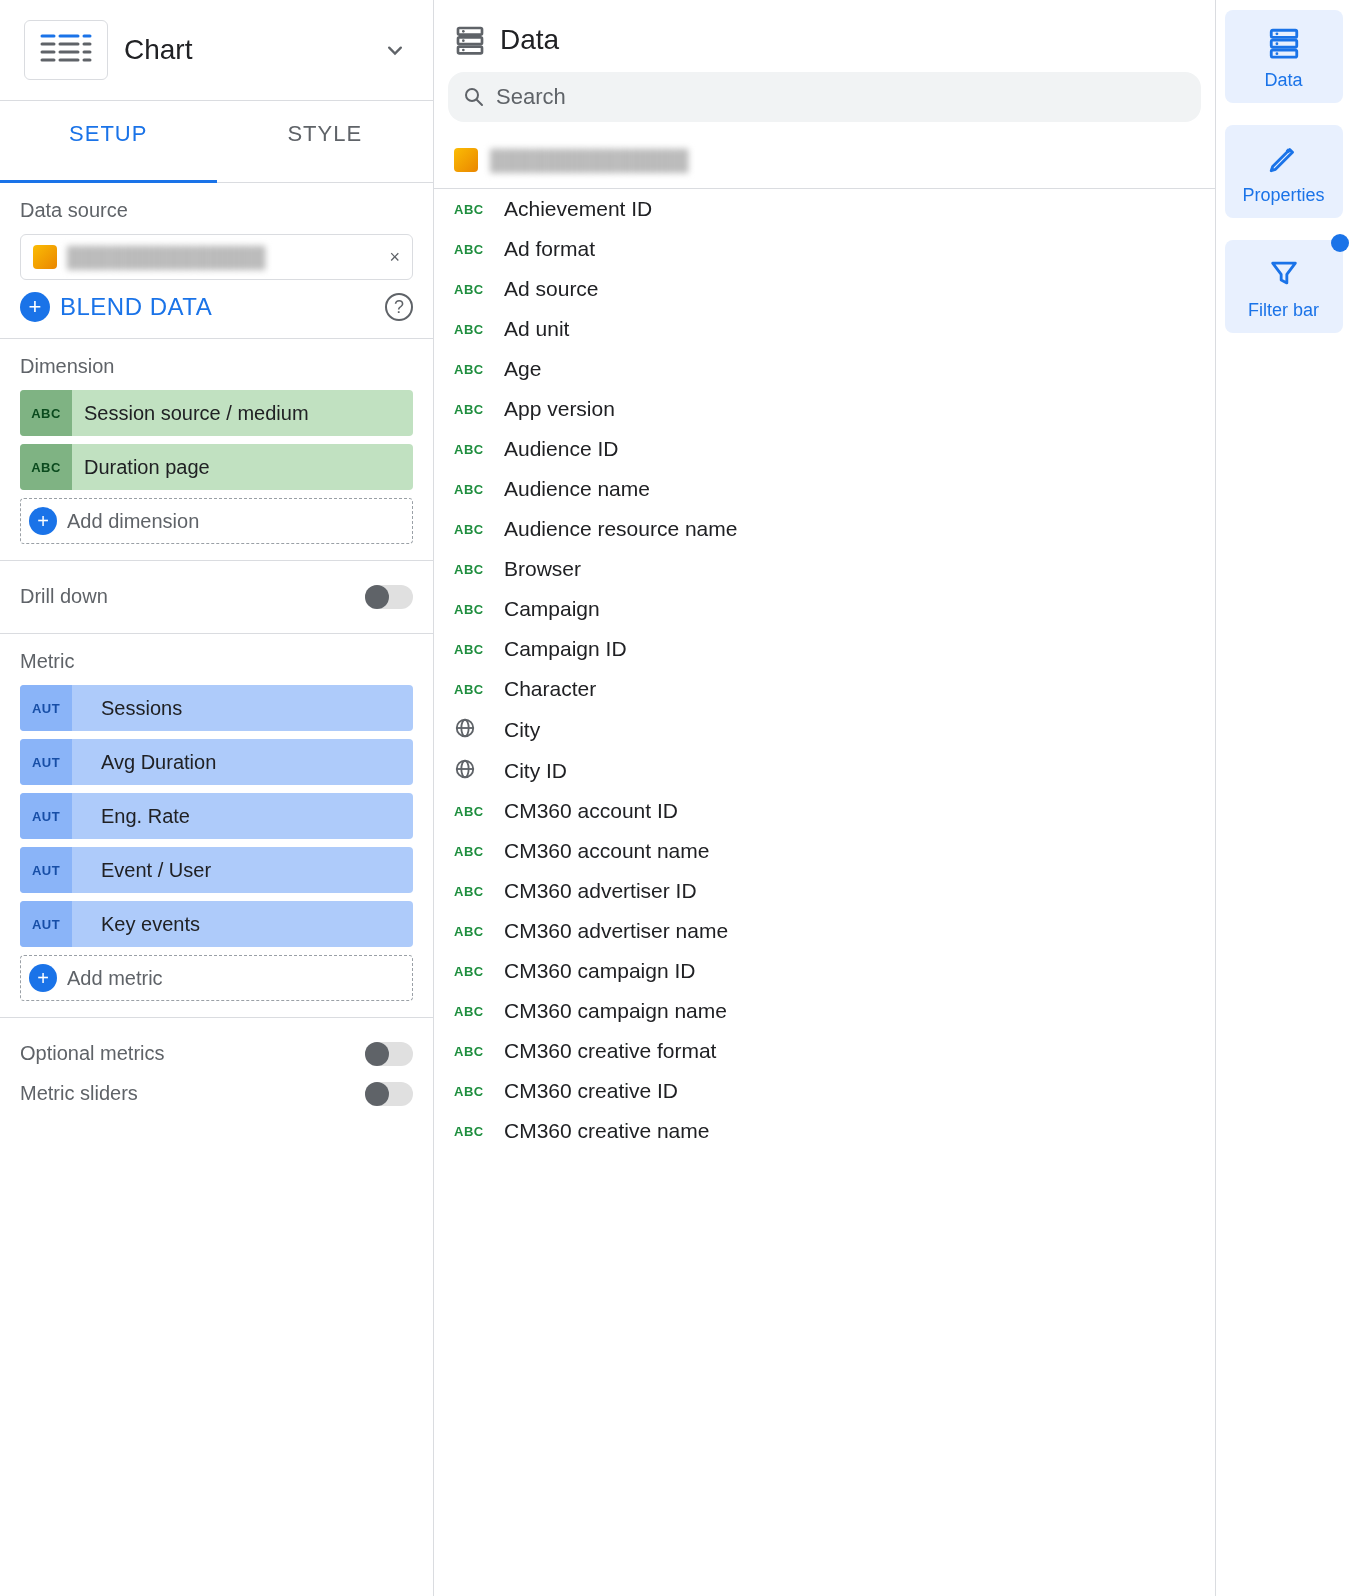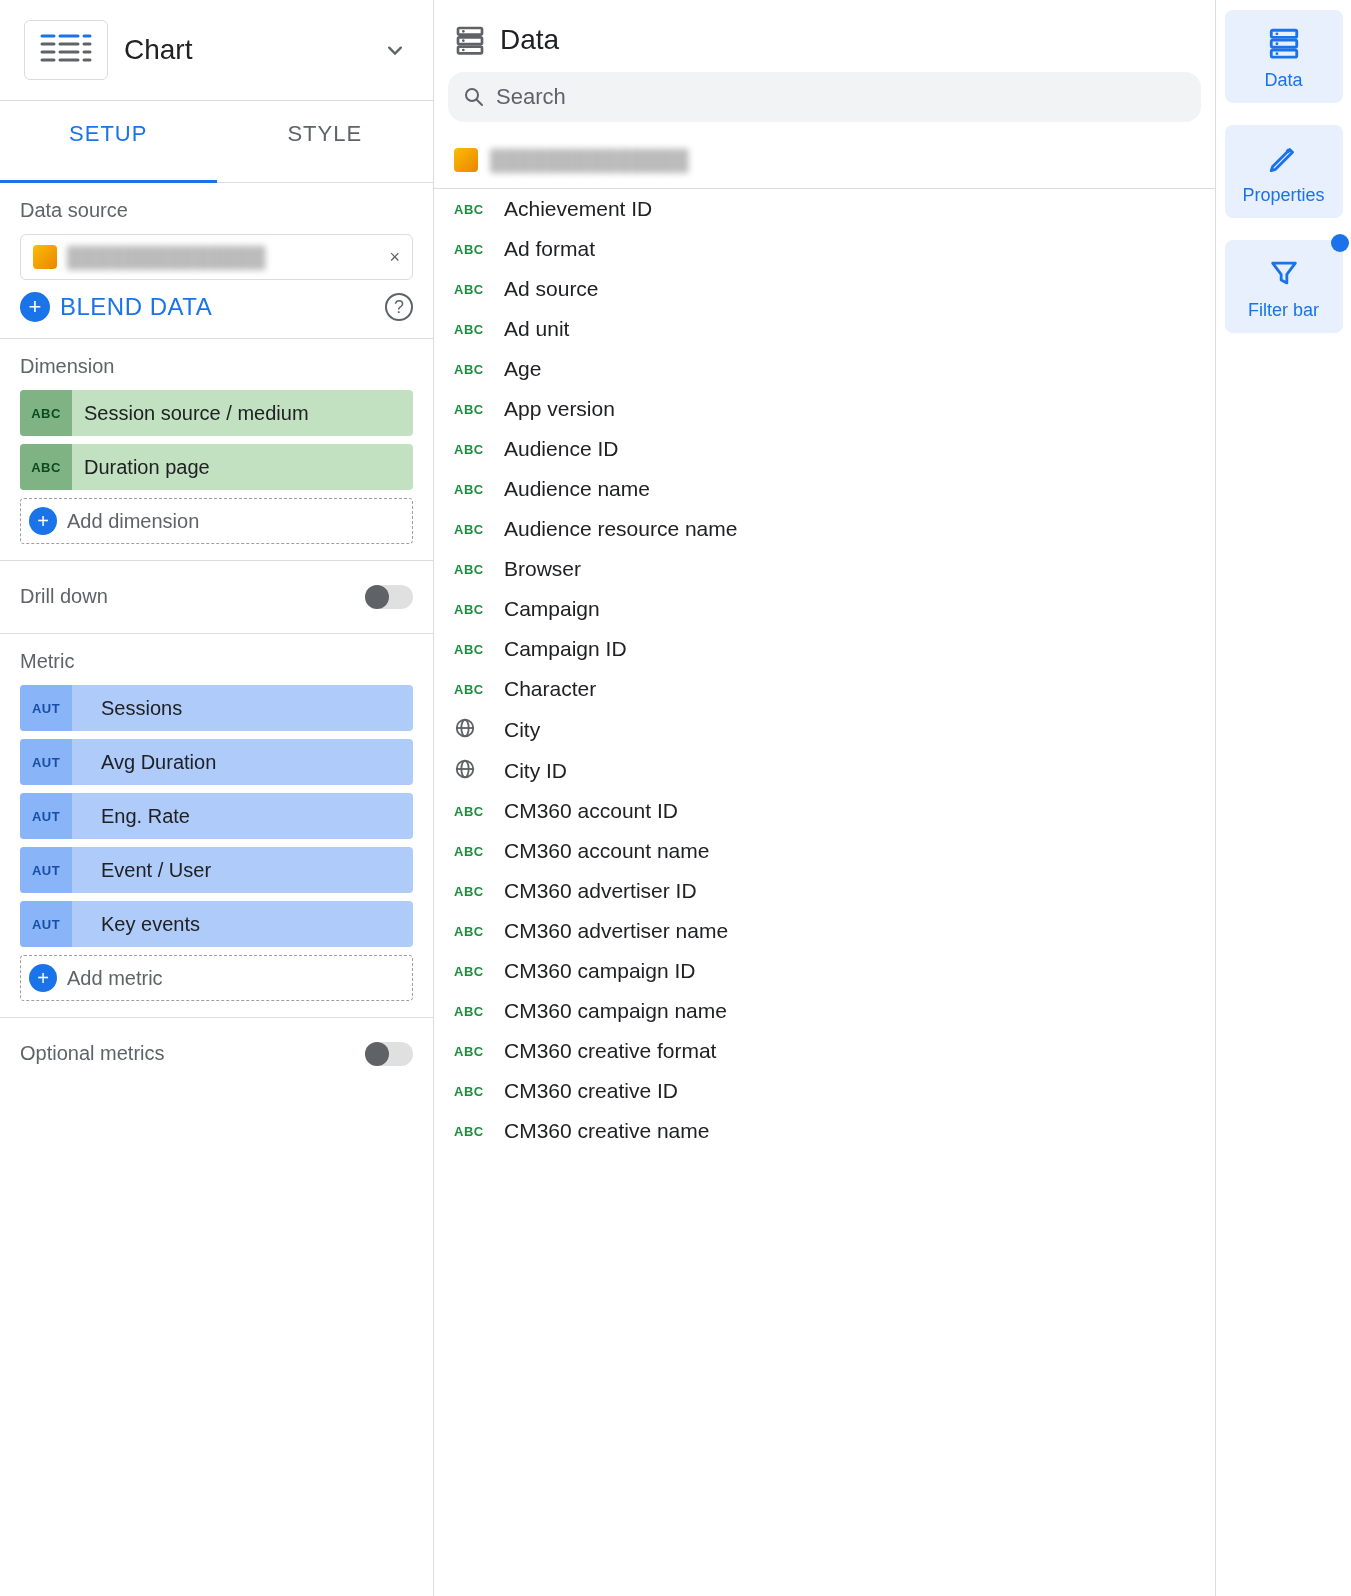--- a/index.html
+++ b/index.html
@@ -242,20 +242,24 @@
           <div class="plus-circle">+</div>
           <span>Add metric</span>
         </div>
       </div>
 
       <div class="section" style="border-bottom:none;">
         <div class="toggle-row">
           <div class="toggle-label">Optional metrics</div>
           <div class="switch"></div>
         </div>
+        <div class="toggle-row">
+          <div class="toggle-label">Metric sliders</div>
+          <div class="switch"></div>
+        </div>
       </div>
 
     </div>
   </div>
 
   <div class="middle">
     <div class="data-header">
       <svg class="db-icon" viewBox="0 0 24 24">
         <rect x="3" y="3" width="18" height="5" rx="1" fill="none" stroke="currentColor" stroke-width="2"></rect>
         <rect x="3" y="10" width="18" height="5" rx="1" fill="none" stroke="currentColor" stroke-width="2"></rect>

